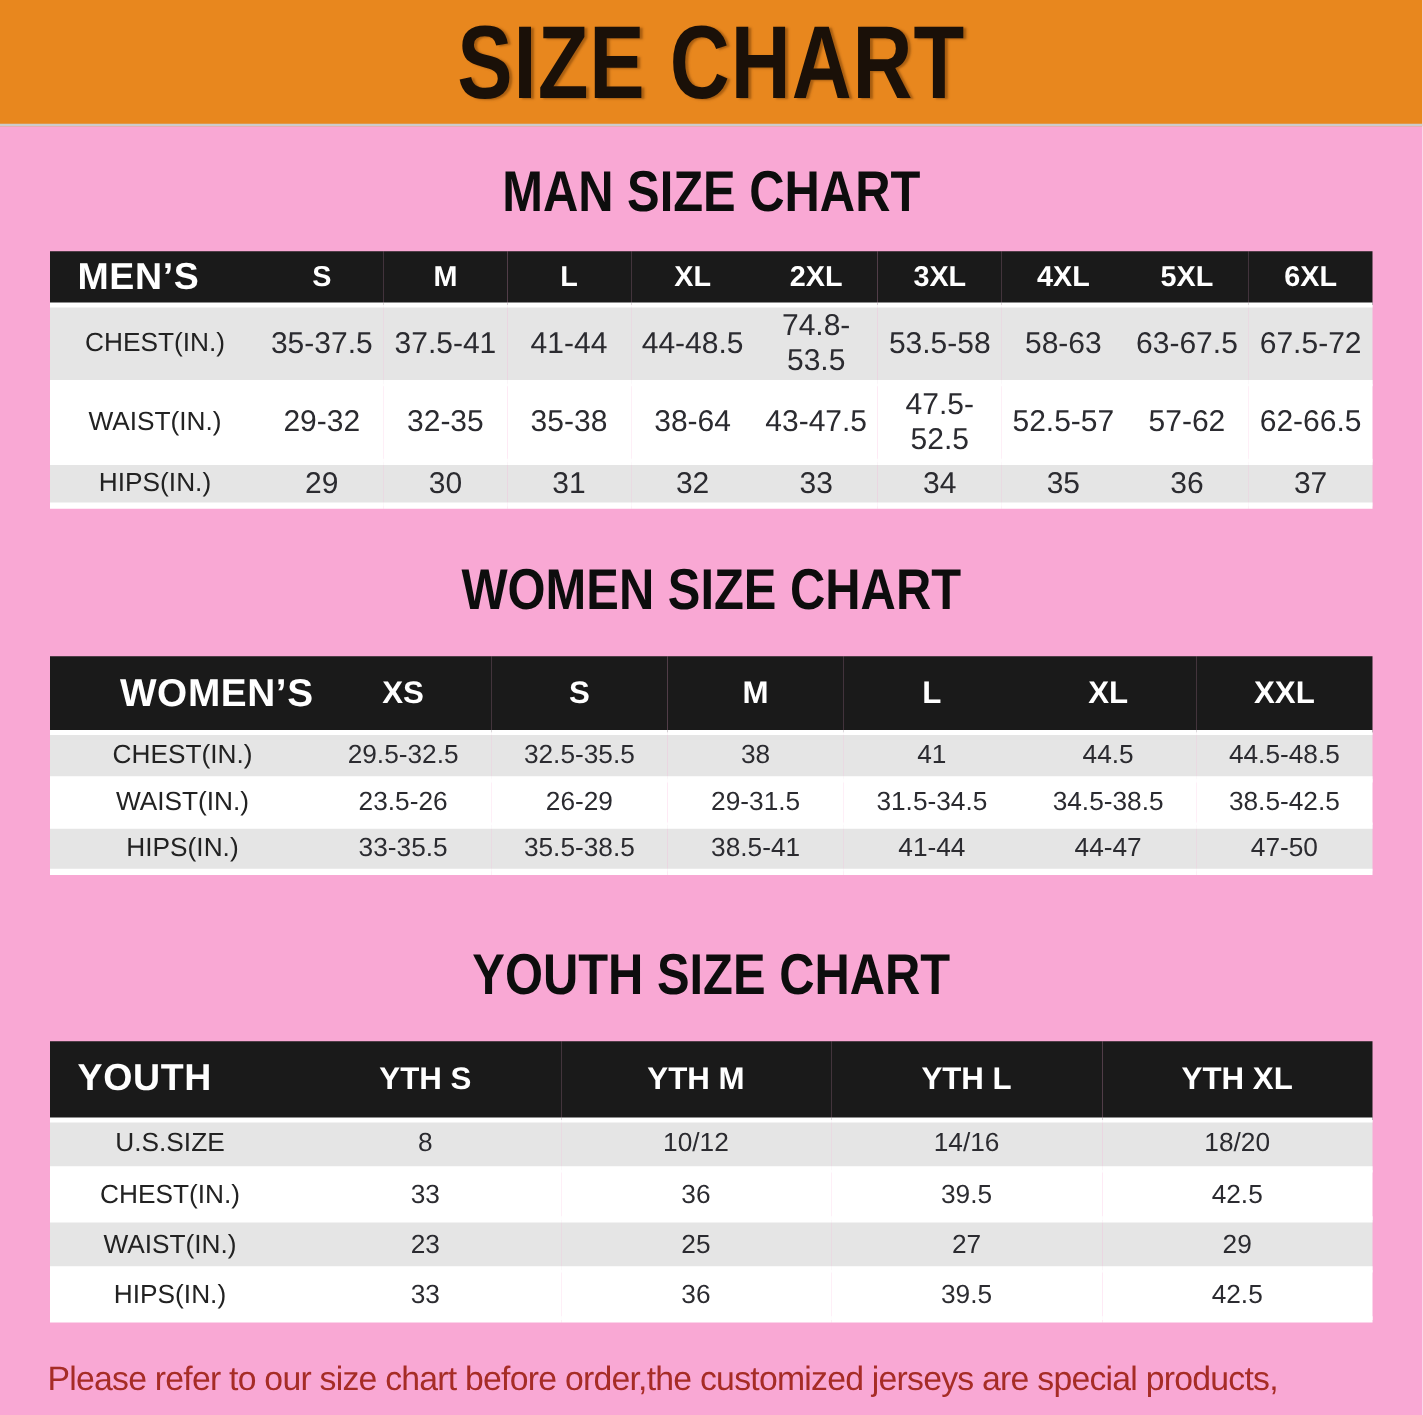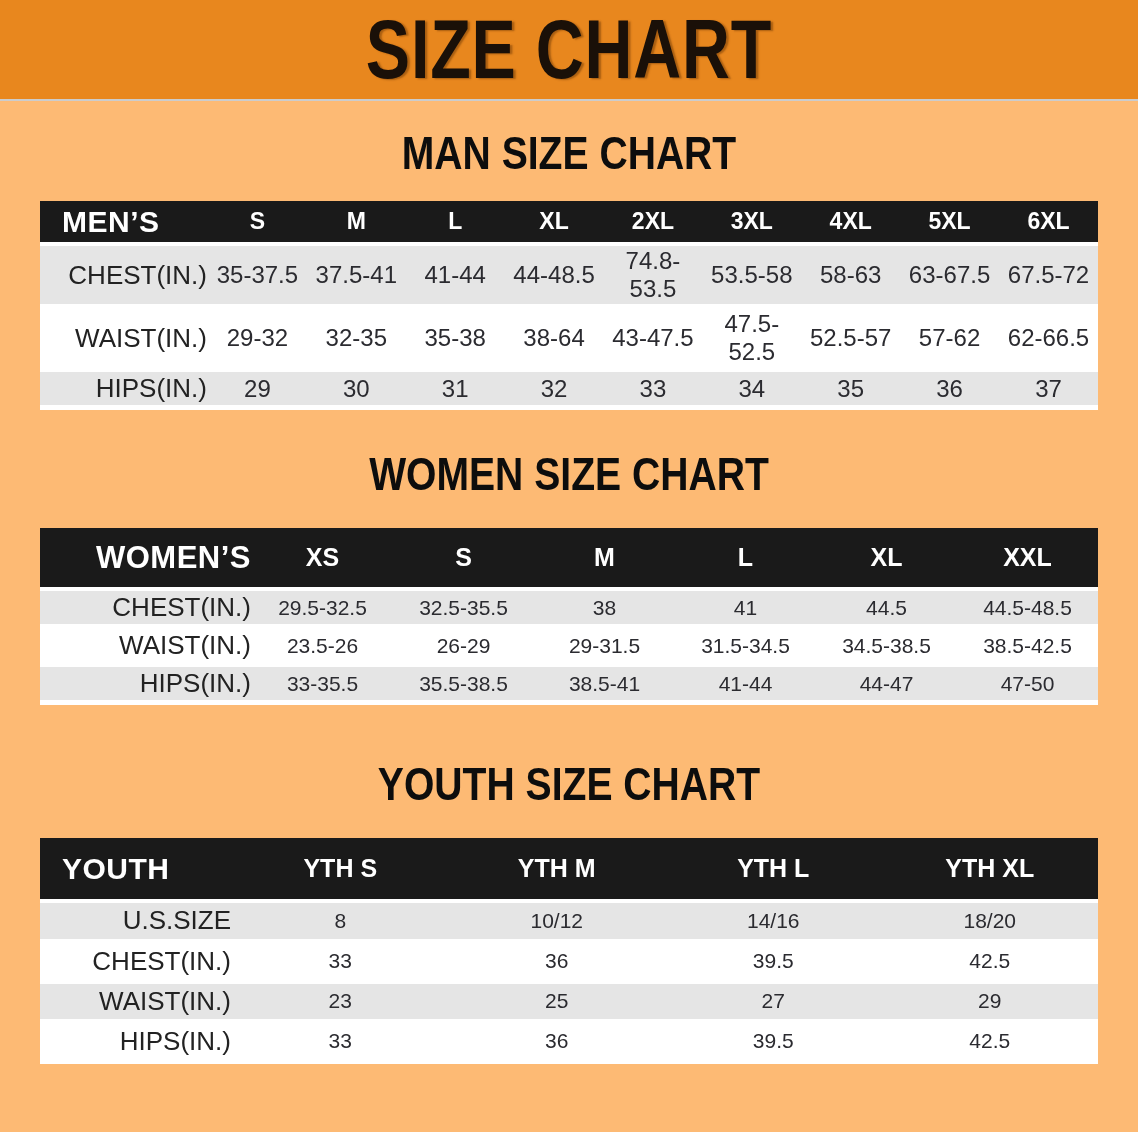--- a/index.html
+++ b/index.html
@@ -2,21 +2,21 @@
 <html style="--banner-bg: #E8871E; --banner-text: #1A1008; --header-bar: #1A1A1A; --stripe-gray: #E5E5E5; --note-red: #A62C26;"><head>
 <meta charset="utf-8">
 <style>
   * { box-sizing: border-box; }
   html, body {
     margin: 0; padding: 0;
     background: #ffffff;
     width: 1138px;
     font-family: "Liberation Sans", sans-serif;
   }
-  .page { width: 1138px; min-height: 1132px; background: #fdba74; overflow: hidden; }
+  .page { width: 1138px; min-height: 1132px; background: #f9a8d4; overflow: hidden; }
 
   
   .banner {
     height: 101px;
     background: var(--banner-bg, #E8871E);
     display: flex; align-items: center; justify-content: center;
     border-bottom: 2px solid #cccccc;
   }
   .banner h1 {
     margin: 0;
@@ -66,21 +66,21 @@
     font-size: 23px;
     font-weight: 700;
     text-align: center;
   }
   .size-table td {
     text-align: center;
     vertical-align: middle;
     color: #2b2b30;
     border-bottom: 5px solid #ffffff;
   }
-  .size-table td.row-label { font-size: 26px; color: #222; text-align: right; }
+  .size-table td.row-label { font-size: 21px; color: #222; }
   .row-gray  td { background: var(--stripe-gray, #E5E5E5); }
   .row-white td { background: #ffffff; }
 
   
   .section-men   thead th { height: 43px; }
   .section-men   td { height: 30px; font-size: 24px; }
   .section-men   th:first-child, .section-men   td:first-child { width: 168px; margin-top: 27px; }
 
   .section-women thead th { height: 61px; }
   .section-women th.corner { font-size: 31px; text-align: right; }
@@ -259,15 +259,16 @@
               <td class="cell">36</td>
               <td class="cell">39.5</td>
               <td class="cell">42.5</td>
             </tr>
           </tbody>
     </table>
   </section>
 </main>
 
   <footer class="footer-note">
+    <p>Please refer to our size chart before order,the customized jerseys are special products,</p>
   </footer>
 
 </div>
 
 </body></html>

